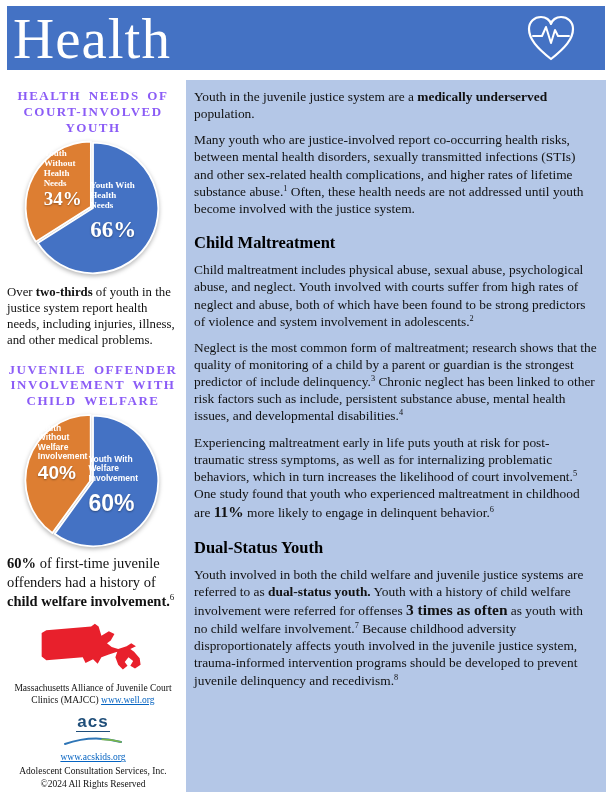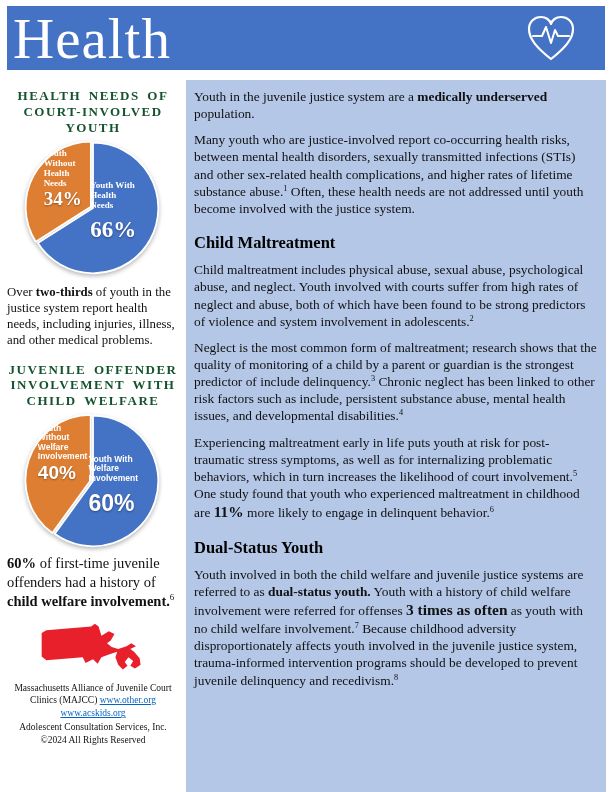--- a/index.html
+++ b/index.html
@@ -5,21 +5,21 @@
   html,body{margin:0;padding:0;}
   body{width:612px;height:792px;background:#ffffff;position:relative;overflow:hidden;
        font-family:"Liberation Serif", serif;color:#111;}
   .banner{position:absolute;left:7px;top:6px;width:598px;height:64px;background:#4472C4;
           display:flex;align-items:center;}
   .banner h1{margin:0 0 0 6px;font-size:57px;font-weight:400;color:#ffffff;line-height:1;
              font-family:"Liberation Serif", serif;letter-spacing:1px;}
   .banner .heart{position:absolute;right:28px;top:9px;}
   .sidebar{position:absolute;left:0;top:78px;width:186px;height:714px;background:#ffffff;
            text-align:center;padding-top:10px;box-sizing:border-box;}
-  .chart-title{font-size:13px;font-weight:bold;color:#14532d;letter-spacing:1.5px;word-spacing:3px;
+  .chart-title{font-size:13px;font-weight:bold;color:#8b5cf6;letter-spacing:1.5px;word-spacing:3px;
                line-height:1.22;margin:0 6px 3px;font-family:"Liberation Serif", serif;}
   .chart-title.second{margin-top:13px;}
   .pie-wrap{position:relative;width:138px;height:138px;margin:2px auto 0;}
   .pie-wrap svg{filter:drop-shadow(0 2px 2px rgba(0,0,0,0.28));}
   .pie-label{position:absolute;transform:translate(-50%,-50%);color:#fff;font-weight:bold;
              line-height:1.12;white-space:nowrap;text-align:left;}
   .pie-serif .pie-label{font-family:"Liberation Serif", serif;font-size:9px;}
   .pie-sans  .pie-label{font-family:"Liberation Sans", sans-serif;font-size:8.5px;}
   .pie-pct{display:block;text-shadow:0 1px 2px rgba(0,0,0,0.35);line-height:1.05;margin-top:1px;}
   .pct-small{font-size:19px;}
@@ -93,22 +93,29 @@
         <div>Involvement</div>
         <span class="pie-pct pct-small">40%</span>
       </div></div>
   <p class="caption caption2"><span class="b">60%</span><span> of first-time juvenile offenders had a history of </span><span class="b">child welfare involvement.</span><sup>6</sup></p>
 
   <div class="ma-map">
     <svg width="112" height="58" viewBox="0 0 120 62">
       <path d="M5 15 L10 12 L58 8 L62 5 L66 8 L69 18 L77 13 L83 16 L79 23 L75 26 L80 30 L87 32 L96 29 L101 26 L106 29 L100 32 L104 35 L110 42 L111 49 L105 53 L100 50 L103 45 L98 41 L94 46 L97 50 L92 54 L87 49 L84 41 L86 35 L77 38 L69 41 L65 48 L60 43 L52 47 L49 41 L10 44 L5 40 Z" fill="#E8202C"></path>
     </svg>
   </div>
-  <p class="org-line"><span>Massachusetts Alliance of Juvenile Court Clinics (MAJCC) </span><span class="link">www.other.org</span></p>
+  <p class="org-line"><span>Massachusetts Alliance of Juvenile Court Clinics (MAJCC) </span><span class="link">www.well.org</span></p>
 
+  <div class="acs-logo">
+    <span class="acs-text">acs</span><br>
+    <svg width="62" height="10" viewBox="0 0 62 10">
+      <path d="M3 8 Q 31 -2 59 6" fill="none" stroke="#2E75B6" stroke-width="2" stroke-linecap="round"></path>
+      <path d="M40 3.4 Q 50 3.2 59 6" fill="none" stroke="#7AB648" stroke-width="1.6" stroke-linecap="round"></path>
+    </svg>
+  </div>
   <p class="footer-line"><a class="link">www.acskids.org</a></p>
   <p class="footer-line">Adolescent Consultation Services, Inc.</p>
   <p class="footer-line">©2024 All Rights Reserved</p>
 </aside>
 
 <main class="content" id="main-blocks">
     <p><span>Youth in the juvenile justice system are a </span><span class="b">medically underserved</span><span> population.</span></p>
     <p><span>Many youth who are justice-involved report co-occurring health risks, between mental health disorders, sexually transmitted infections (STIs) and other sex-related health complications, and higher rates of lifetime substance abuse.</span><sup>1</sup><span> Often, these health needs are not addressed until youth become involved with the justice system.</span></p>
     <h3>Child Maltreatment</h3>
     <p><span>Child maltreatment includes physical abuse, sexual abuse, psychological abuse, and neglect. Youth involved with courts suffer from high rates of neglect and abuse, both of which have been found to be strong predictors of violence and system involvement in adolescents.</span><sup>2</sup></p>

